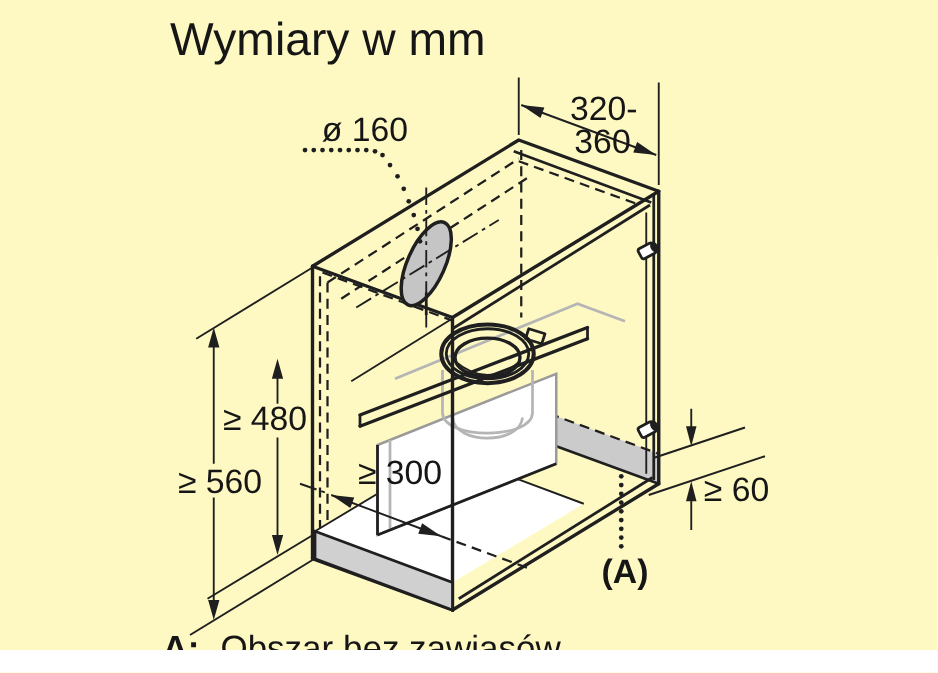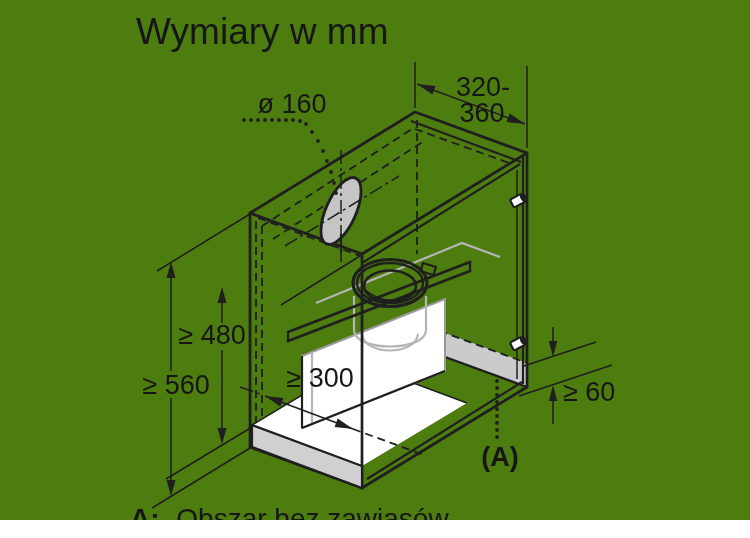--- a/index.html
+++ b/index.html
@@ -1,16 +1,16 @@
 <!DOCTYPE html>
 <html><head>
 <meta charset="utf-8">
 <style>
   html,body{margin:0;padding:0;background:#ffffff;}
-  .stage{position:relative;width:750px;height:520px;background:#4d7c0f;overflow:hidden;
+  .stage{position:relative;width:750px;height:520px;background:#fef9c3;overflow:hidden;
          font-family:"Liberation Sans",sans-serif;}
   svg{display:block}
   
   .ln   {stroke:#1f1f1f;fill:none;stroke-width:2.7;stroke-linejoin:round;stroke-linecap:round}
   .ln2  {stroke:#1f1f1f;fill:none;stroke-width:2.2;stroke-linejoin:round}
   .thin {stroke:#1f1f1f;fill:none;stroke-width:1.5}
   .dash {stroke:#1f1f1f;fill:none;stroke-width:1.8;stroke-dasharray:8 5}
   .ddot {stroke:#1f1f1f;fill:none;stroke-width:1.5;stroke-dasharray:14 4 3 4}
   .lt   {stroke:#b5b5b5;fill:none;stroke-width:2.2}
   .arrow{fill:#1f1f1f;stroke:none}

